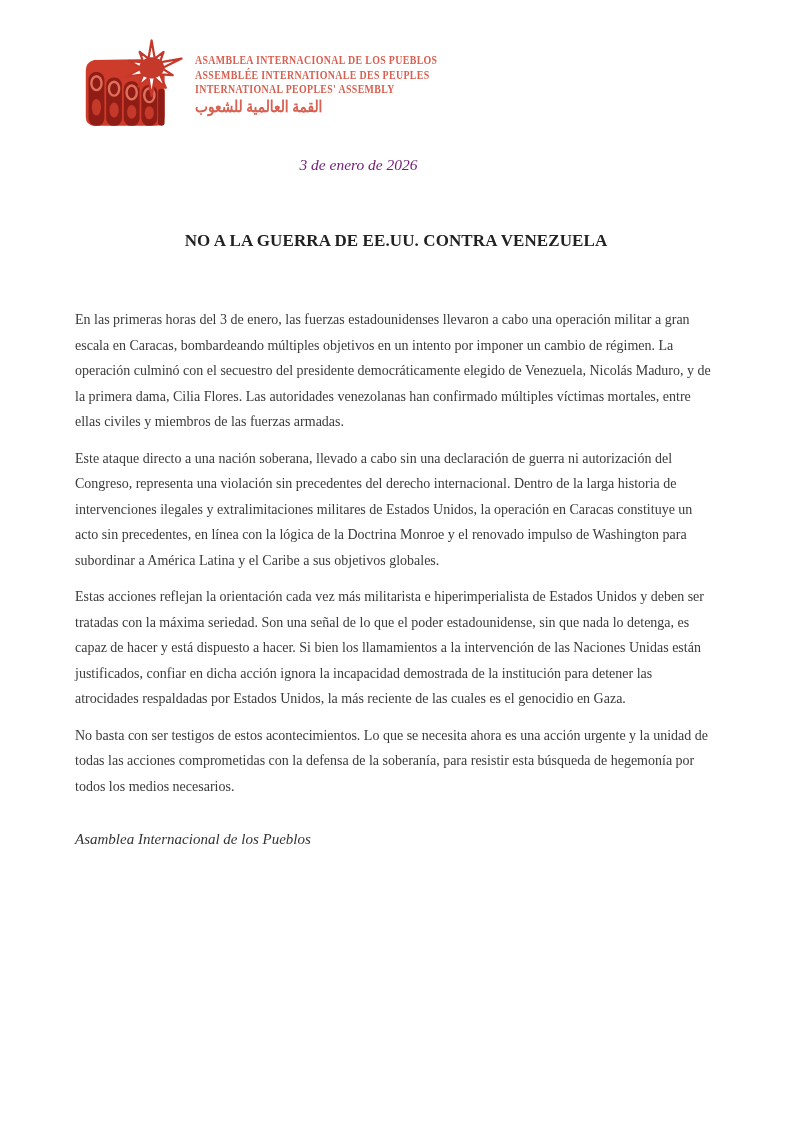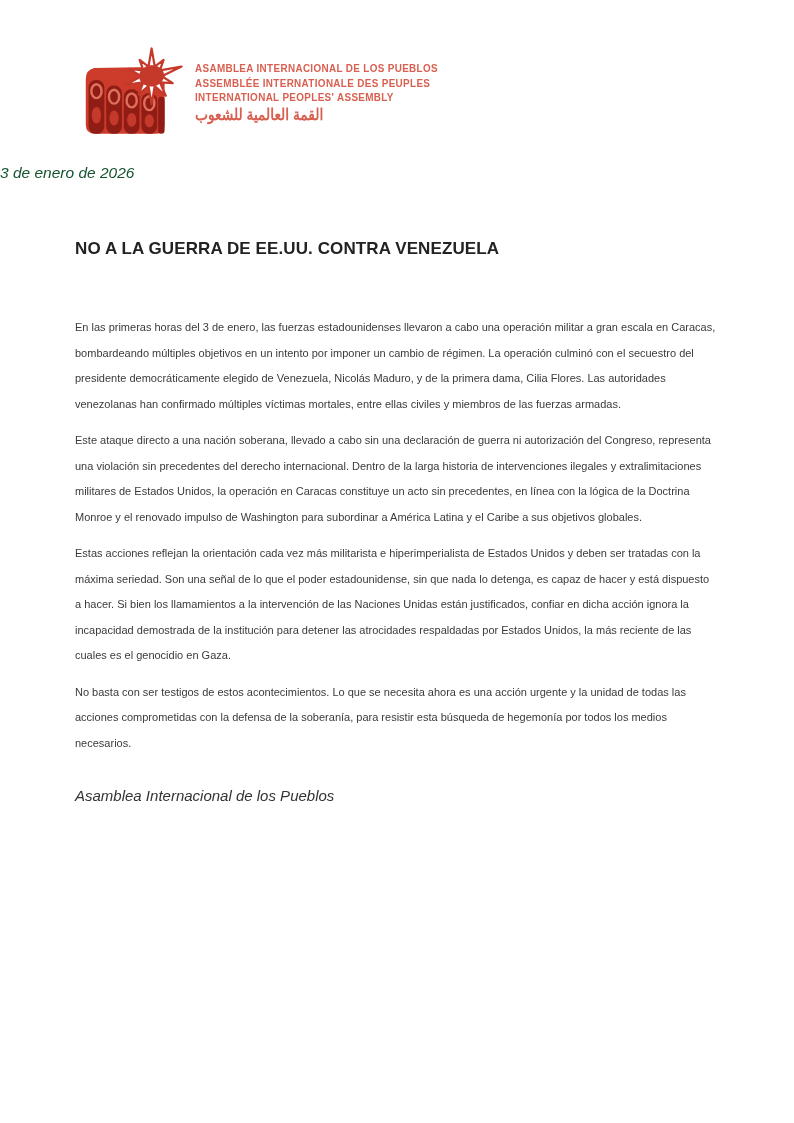--- a/index.html
+++ b/index.html
@@ -4,24 +4,24 @@
 <style>
   html, body {
     margin: 0;
     padding: 0;
     background: #ffffff;
   }
   .page {
     position: relative;
     width: 794px;
     height: 915px;
-    margin: 12px auto;
+    margin: 4px auto;
     background: #ffffff;
     overflow: hidden;
-    font-family: Liberation Sans, sans-serif;
+    font-family: Liberation Serif, serif;
     color: #3a3a3a;
   }
   
   .logo-row {
     display: flex;
     align-items: center;
     gap: 10px;
     margin: 33px 0 0 83px;
   }
   .logo-mark {
@@ -48,42 +48,43 @@
     font-size: 16px;
     line-height: 20px;
     font-weight: 700;
     color: #d95f50;
     direction: rtl;
     text-align: left;
   }
   
   .date-line {
     margin: 22px 77px 0 0;
-    text-align: left;
+    text-align: center;
     font-style: italic;
     font-size: 15.5px;
     line-height: 20px;
-    color: #14532d;
+    color: #701a75;
   }
   
   .doc-title {
     margin: 55px 77px 0 75px;
     font-size: 17px;
     line-height: 22px;
     font-weight: 700;
     letter-spacing: 0.1px;
     color: #222222;
+    text-align: center;
   }
   
   .body-block {
     margin: 55px 77px 0 75px;
   }
   .body-block p {
     margin: 0 0 11px 0;
-    font-size: 11px;
+    font-size: 14px;
     line-height: 25.5px;
     color: #3a3a3a;
     text-align: left;
   }
   .signature {
     margin: 30px 77px 0 75px;
     font-style: italic;
     font-size: 15px;
     line-height: 20px;
     color: #333333;

